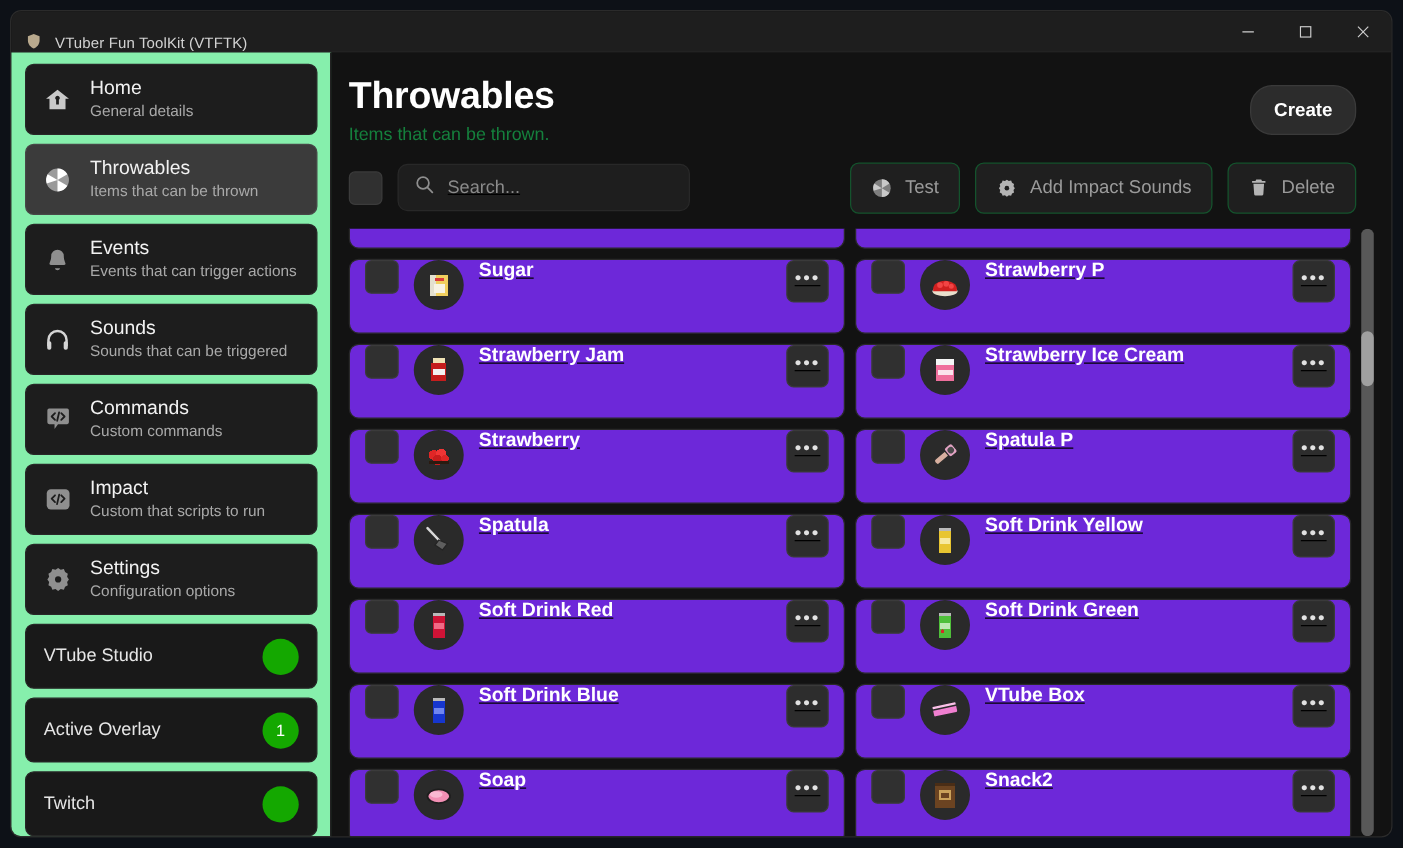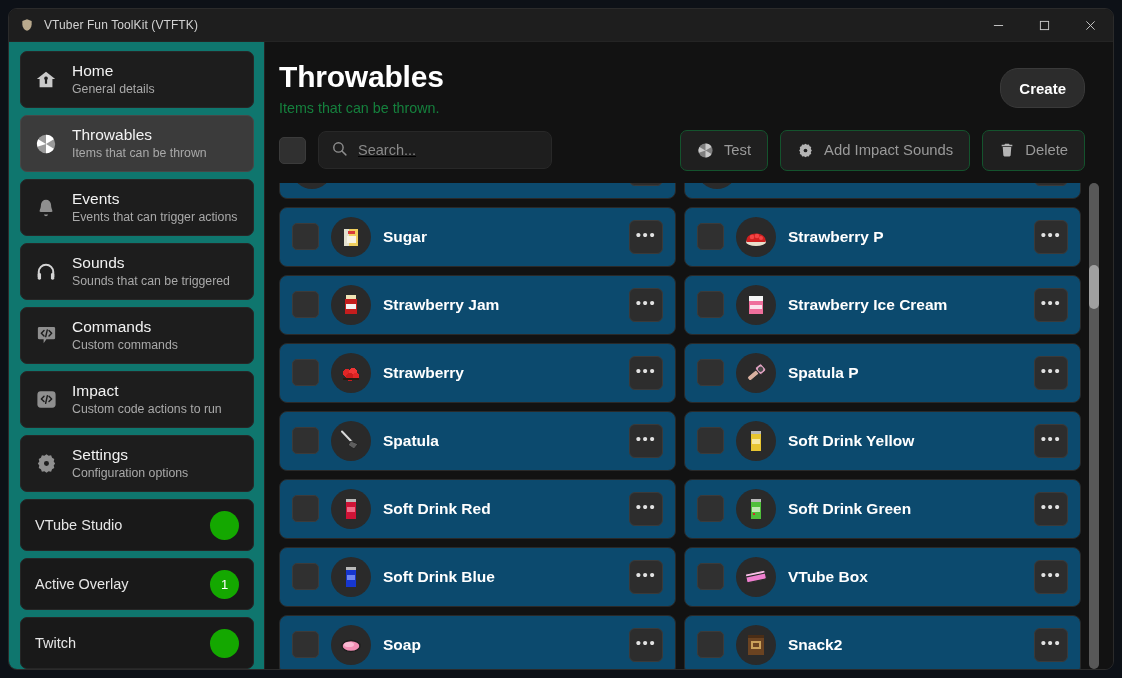--- a/index.html
+++ b/index.html
@@ -25,21 +25,21 @@
     display: flex;
     flex-direction: column;
   }
 
   
   #titlebar {
     height: 44px;
     flex: 0 0 32px;
     background: #1e1e1e;
     display: flex;
-    align-items: center;
+    align-items: flex-end;
     padding-left: 10px;
     border-bottom: 1px solid #242424;
   }
   #titlebar .app-icon {
     width: 16px; height: 16px;
     margin-right: 9px;
     display: flex; align-items: center; justify-content: center;
     color: #b9a98d;
   }
   #titlebar .title-text {
@@ -58,21 +58,21 @@
     color: #cfcfcf;
   }
 
   
   #body-split { flex: 1; display: flex; min-height: 0; }
 
   
   #sidebar {
     width: 256px;
     flex: 0 0 256px;
-    background: #0f766e;
+    background: #86efac;
     padding: 9px 10px 0 11px;
     display: flex;
     flex-direction: column;
     gap: 7px;
     border-right: 1px solid #232323;
     overflow: hidden;
   }
   .nav-item {
     height: 57px;
     flex: 0 0 57px;
@@ -236,28 +236,28 @@
     top: -44px;
     left: 14px;
     right: 32px;
     display: flex;
     gap: 8px;
   }
   .list-col { flex: 1; min-width: 0; display: flex; flex-direction: column; gap: 8px; }
   .thr-row {
     height: 60px;
     flex: 0 0 60px;
-    background: #0c4a6e;
+    background: #6d28d9;
     border: 1px solid #292929;
     border-radius: 8px;
     display: flex;
-    align-items: center;
     padding: 0 12px;
     gap: 12px;
     cursor: pointer;
+    text-decoration: underline;
   }
   .row-check {
     width: 27px; height: 27px;
     flex: 0 0 27px;
     background: #303030;
     border: 1px solid #3b3b3b;
     border-radius: 5px;
     cursor: pointer;
   }
   .row-thumb {
@@ -416,21 +416,21 @@
 
       <div class="nav-item">
         <span class="nav-ico">
           <svg width="23" height="23" viewBox="0 0 24 24">
             <rect x="2.5" y="3.5" width="19" height="17" rx="3.5" fill="#8f8f8f"></rect>
             <path d="M9.4 8.6 6.6 11.4l2.8 2.8M14.6 8.6l2.8 2.8-2.8 2.8M12.9 8l-1.8 8" stroke="#1d1d1d" stroke-width="1.5" fill="none" stroke-linecap="round" stroke-linejoin="round"></path>
           </svg>
         </span>
         <span class="nav-text">
           <span class="nav-title">Impact</span>
-          <span class="nav-sub">Custom code actions to run</span>
+          <span class="nav-sub">Custom that scripts to run</span>
         </span>
       </div>
 
       <div class="nav-item">
         <span class="nav-ico">
           <svg width="23" height="23" viewBox="0 0 24 24" fill="#8f8f8f">
             <path d="M12 2.4l2.2 1.5 2.6-.5 1 2.5 2.3 1.3-.6 2.6 1.5 2.2-1.5 2.2.6 2.6-2.3 1.3-1 2.5-2.6-.5L12 21.6l-2.2-1.5-2.6.5-1-2.5-2.3-1.3.6-2.6L3 12l1.5-2.2-.6-2.6 2.3-1.3 1-2.5 2.6.5L12 2.4z"></path>
             <circle cx="12" cy="12" r="2.6" fill="#1d1d1d"></circle>
           </svg>
         </span>

